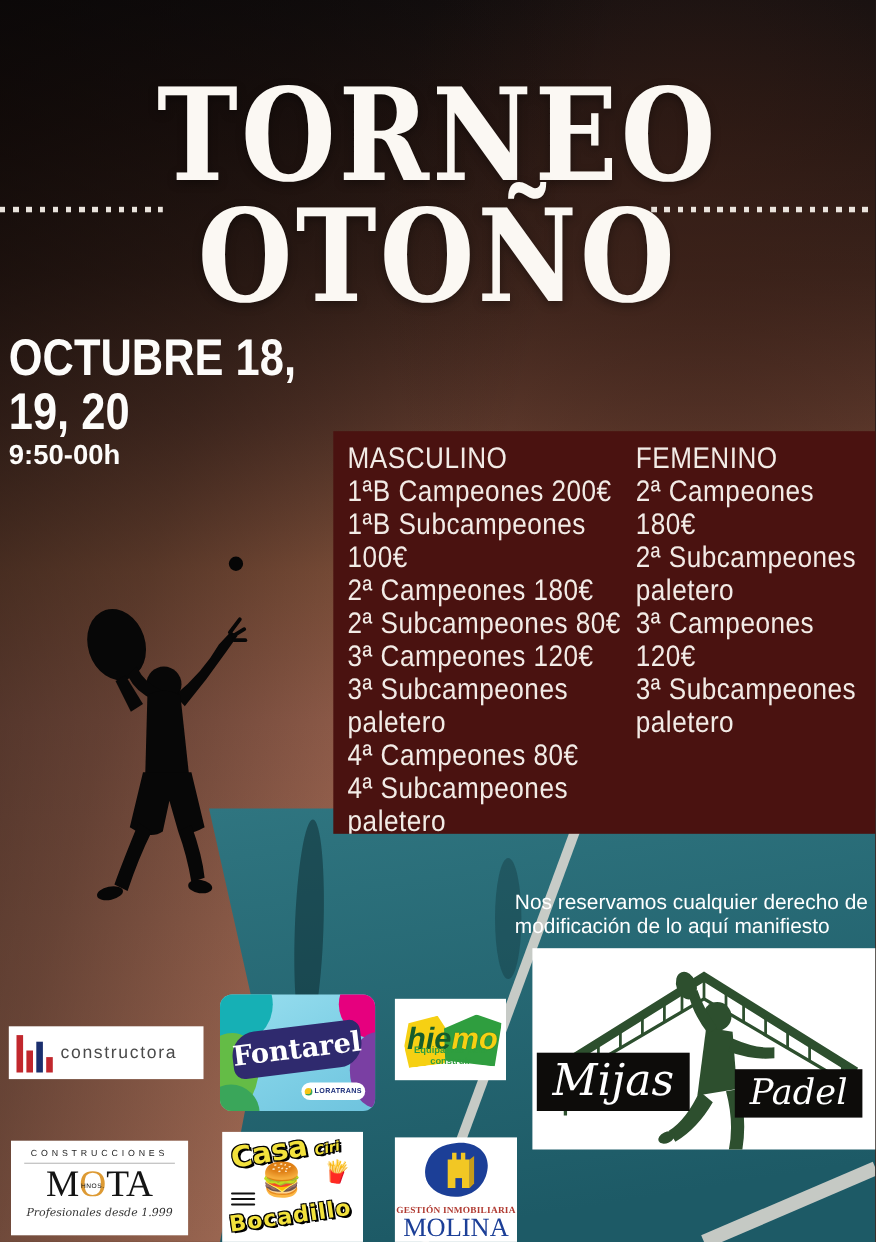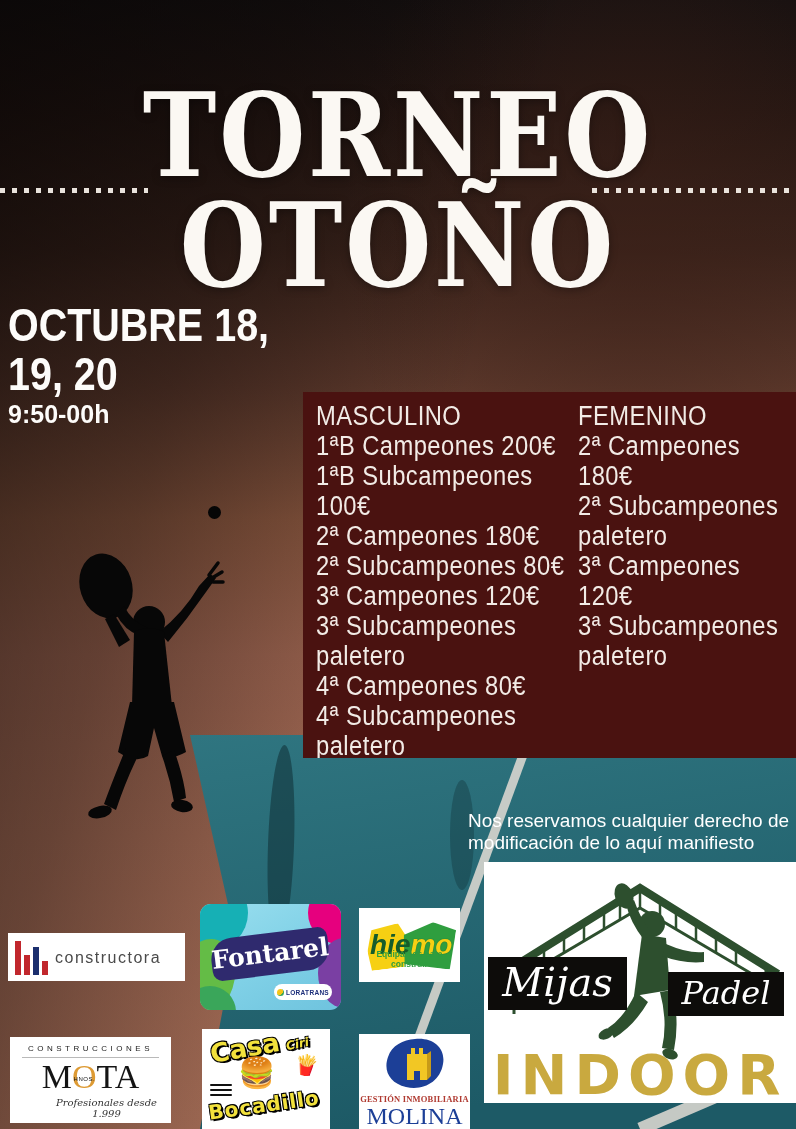--- a/index.html
+++ b/index.html
@@ -91,42 +91,42 @@
       transform:rotate(-7deg);clip-path:polygon(0 55%,12% 8%,62% 0,78% 40%,64% 100%,4% 100%);}
   .hm-green{position:absolute;left:44px;top:14px;width:52px;height:46px;background:var(--hiemo-green,#2f9e3f);
       transform:rotate(4deg);clip-path:polygon(0 32%,55% 0,100% 14%,93% 100%,6% 95%);}
   .hm-word{position:absolute;left:11px;top:23px;font-weight:bold;font-style:italic;font-size:28px;line-height:1;}
   .hm-word .p1{color:#155c2b;}
   .hm-word .p2{color:var(--hiemo-yellow,#f6d013);text-shadow:0 0 1px #155c2b;}
   .hm-tag{position:absolute;left:0;right:0;bottom:13px;text-align:center;font-size:8.5px;font-weight:bold;
       color:var(--hiemo-green,#2f9e3f);}
 
   
-  .mijas{left:484px;top:862px;width:312px;height:241px;}
+  .mijas{left:484px;top:862px;width:312px;height:183px;}
   .mj-svg{position:absolute;inset:0;}
   .roof{stroke:var(--dark-green,#2d4f2e);fill:none;}
   .mj-player{fill:var(--dark-green,#2d4f2e);}
   .mj-bar{position:absolute;background:#0d0c0a;color:#fff;font-family:"DejaVu Serif",serif;
       font-style:italic;text-align:center;}
   .mj-bar1{left:4px;top:95px;width:139px;height:53px;font-size:40px;line-height:50px;}
   .mj-bar2{left:184px;top:110px;width:116px;height:44px;font-size:32px;line-height:42px;}
   .mj-indoor{position:absolute;left:0;right:0;top:180px;text-align:center;
       font-family:"DejaVu Sans",sans-serif;font-weight:bold;font-size:56px;letter-spacing:7px;
       color:var(--gold,#c9a93f);}
 
   
   .mota{left:10px;top:1037px;width:161px;height:86px;text-align:center;padding-top:7px;box-sizing:border-box;}
   .mt-top{font-size:8px;letter-spacing:3.5px;color:#222;}
   .mt-hr{height:1px;background:#b9b9b9;margin:4px 12px 1px;}
   .mt-name{font-family:"Liberation Serif",serif;font-size:34px;line-height:36px;color:#141414;
       display:flex;justify-content:center;align-items:baseline;}
   .mt-o{position:relative;color:var(--mota-gold,#dd9a33);}
   .mt-hnos{position:absolute;left:50%;top:56%;transform:translate(-50%,-50%);font-size:6px;
       letter-spacing:.5px;color:#111;font-family:"Liberation Sans",sans-serif;}
-  .mt-tag{font-family:"DejaVu Serif",serif;font-style:italic;font-size:10px;color:#333;margin-top:2px;padding-left:32px;}
+  .mt-tag{font-family:"DejaVu Serif",serif;font-style:italic;font-size:10px;color:#333;margin-top:2px;}
 
   
   .casa{left:202px;top:1029px;width:128px;height:100px;}
   .cb-text{position:absolute;font-family:"DejaVu Sans",sans-serif;font-weight:bold;color:var(--casa-yellow,#f2e13c);
       text-shadow:-1px -1px 0 #000,1px -1px 0 #000,-1px 1px 0 #000,1px 1px 0 #000,2px 2px 0 #000;}
   .cb-casa{left:8px;top:4px;font-size:26px;transform:rotate(-10deg);}
   .cb-ciri{left:84px;top:8px;font-size:12px;font-style:italic;transform:rotate(-12deg);}
   .cb-boc{left:6px;top:64px;font-size:20px;transform:rotate(-8deg);letter-spacing:1px;}
   .cb-burger{position:absolute;left:36px;top:26px;font-size:30px;}
   .cb-fries{position:absolute;left:92px;top:24px;font-size:20px;transform:rotate(8deg);}
@@ -164,21 +164,21 @@
         <line x1="523" y1="65" x2="385" y2="439" stroke-width="9"></line>
         <line x1="188" y1="180" x2="240" y2="255" stroke-width="7"></line>
         <line x1="640" y1="439" x2="796" y2="372" stroke-width="13"></line>
       </g>
     </g>
   </svg>
 
   <div class="dotted dotted-left"></div>
   <div class="dotted dotted-right"></div>
 
-  <h1 class="title-wrap" style="margin:16px;">
+  <h1 class="title-wrap" style="margin:4px;">
     <span class="title-line">TORNEO</span>
     <span class="title-line">OTOÑO</span>
   </h1>
 
   <div class="date-block">
     <div class="date-line">OCTUBRE 18,</div>
     <div class="date-line">19, 20</div>
   </div>
   <div class="time">9:50-00h</div>
 

